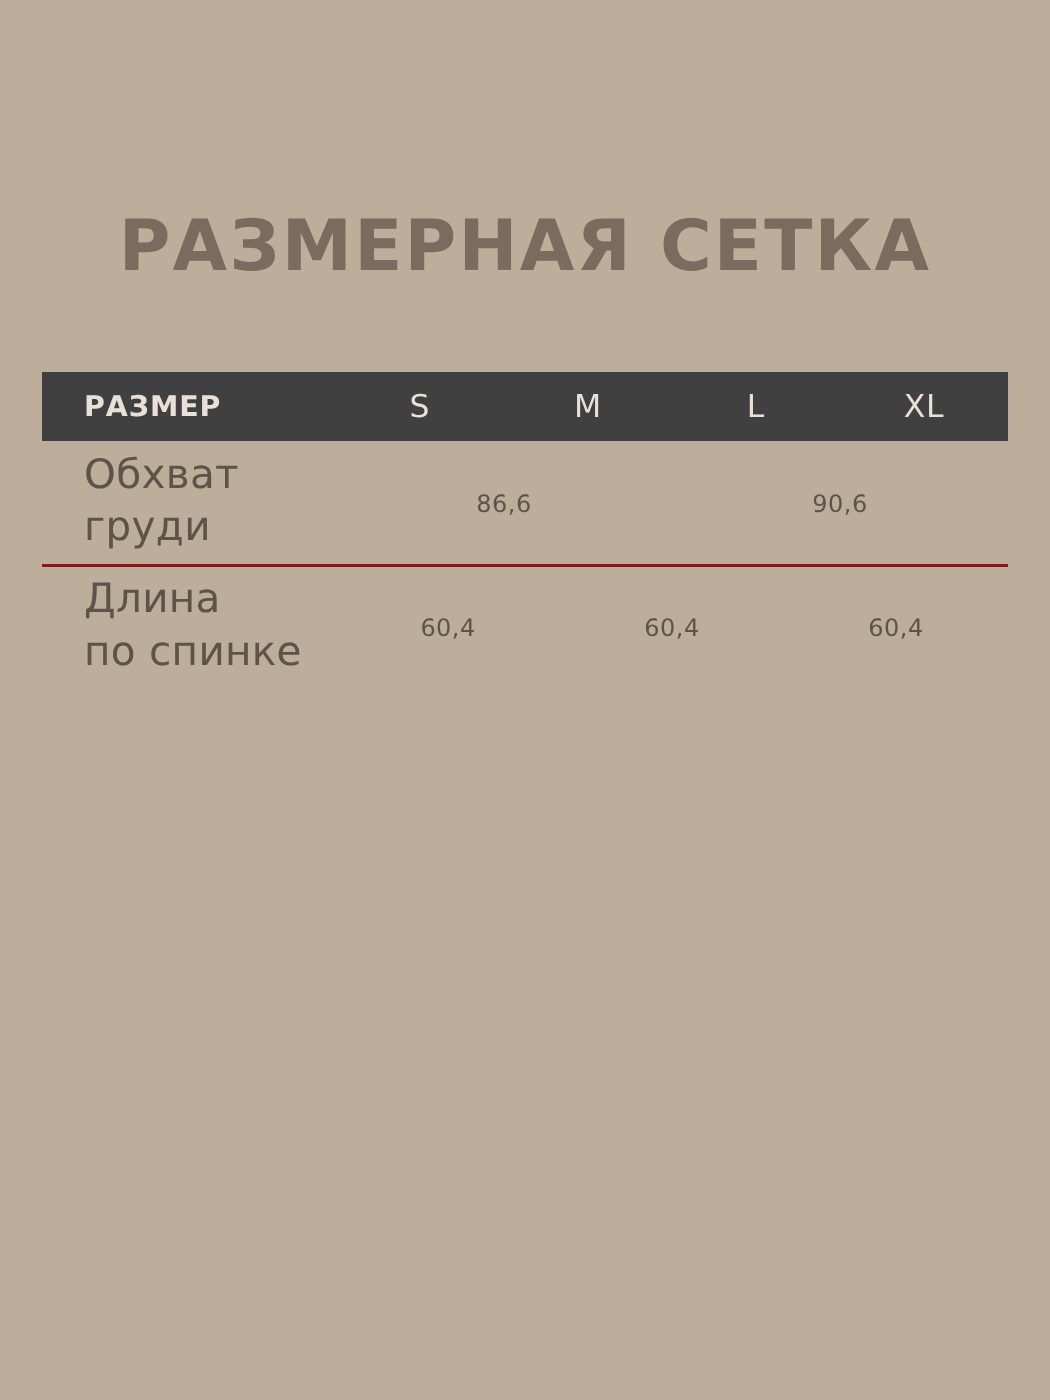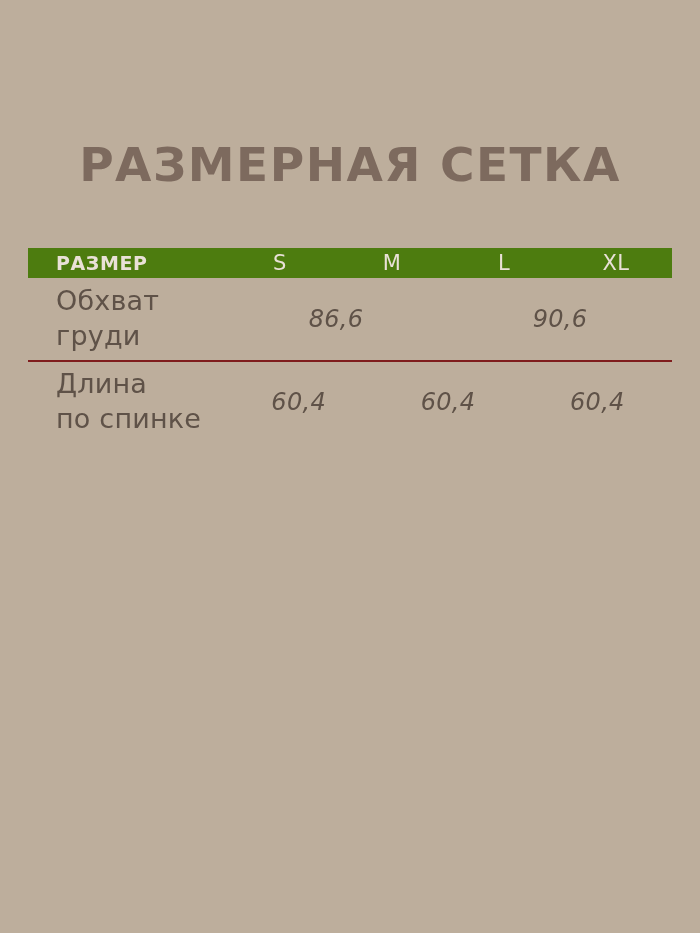--- a/index.html
+++ b/index.html
@@ -35,22 +35,22 @@
   }
   .table {
     position: absolute;
     top: 248px;
     left: 28px;
     width: 644px;
   }
   .table-header {
     display: flex;
     align-items: center;
-    background: #4d7c0f;
-    height: 30px;
+    background: #404040;
+    height: 46px;
     box-sizing: border-box;
     justify-content: space-between;
   }
   .th-label {
     flex: 0 0 196px;
     padding-left: 28px;
     box-sizing: border-box;
     color: #e9e1d7;
     font-size: 19px;
     font-weight: bold;
@@ -82,23 +82,22 @@
     line-height: 1.28;
     letter-spacing: 0.2px;
   }
   .row-label .l2 {
     display: block;
   }
   .cell {
     flex: 1 1 0;
     text-align: center;
     color: #5f5248;
-    font-size: 24px;
+    font-size: 16px;
     letter-spacing: 0.3px;
-    font-style: italic;
   }
 </style>
 </head>
 <body>
 
 <div class="page">
 
   <div class="title">РАЗМЕРНАЯ СЕТКА</div>
 
   <div class="table">

